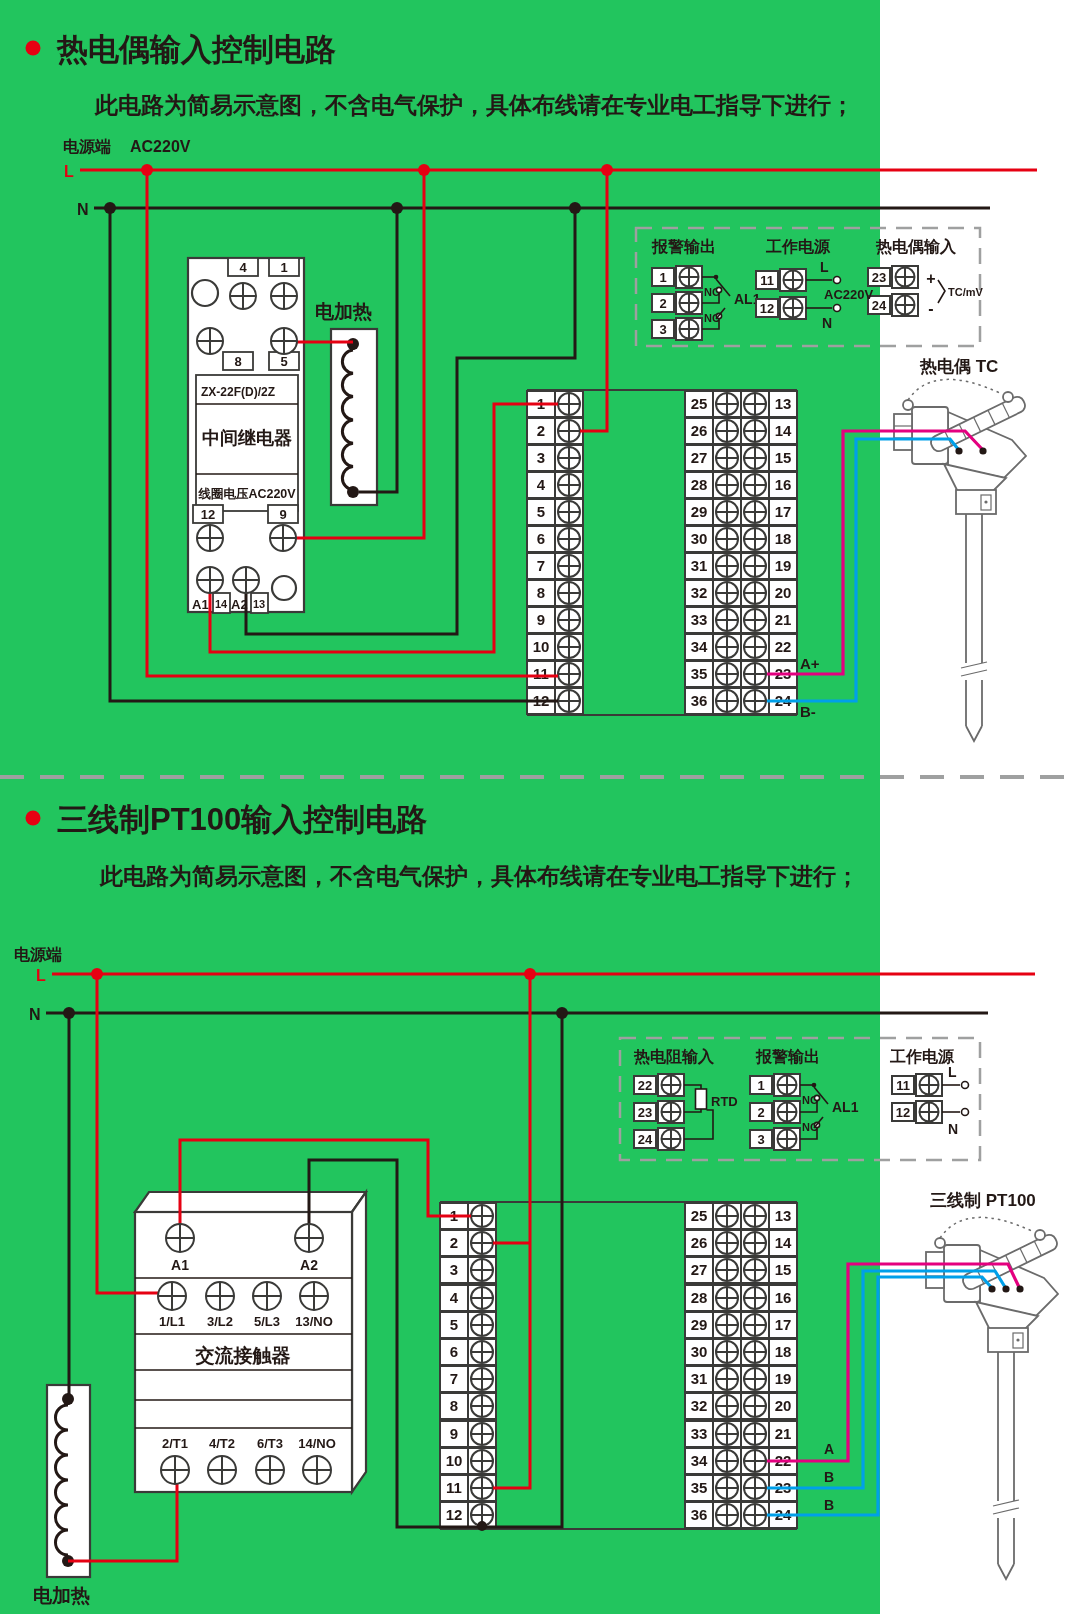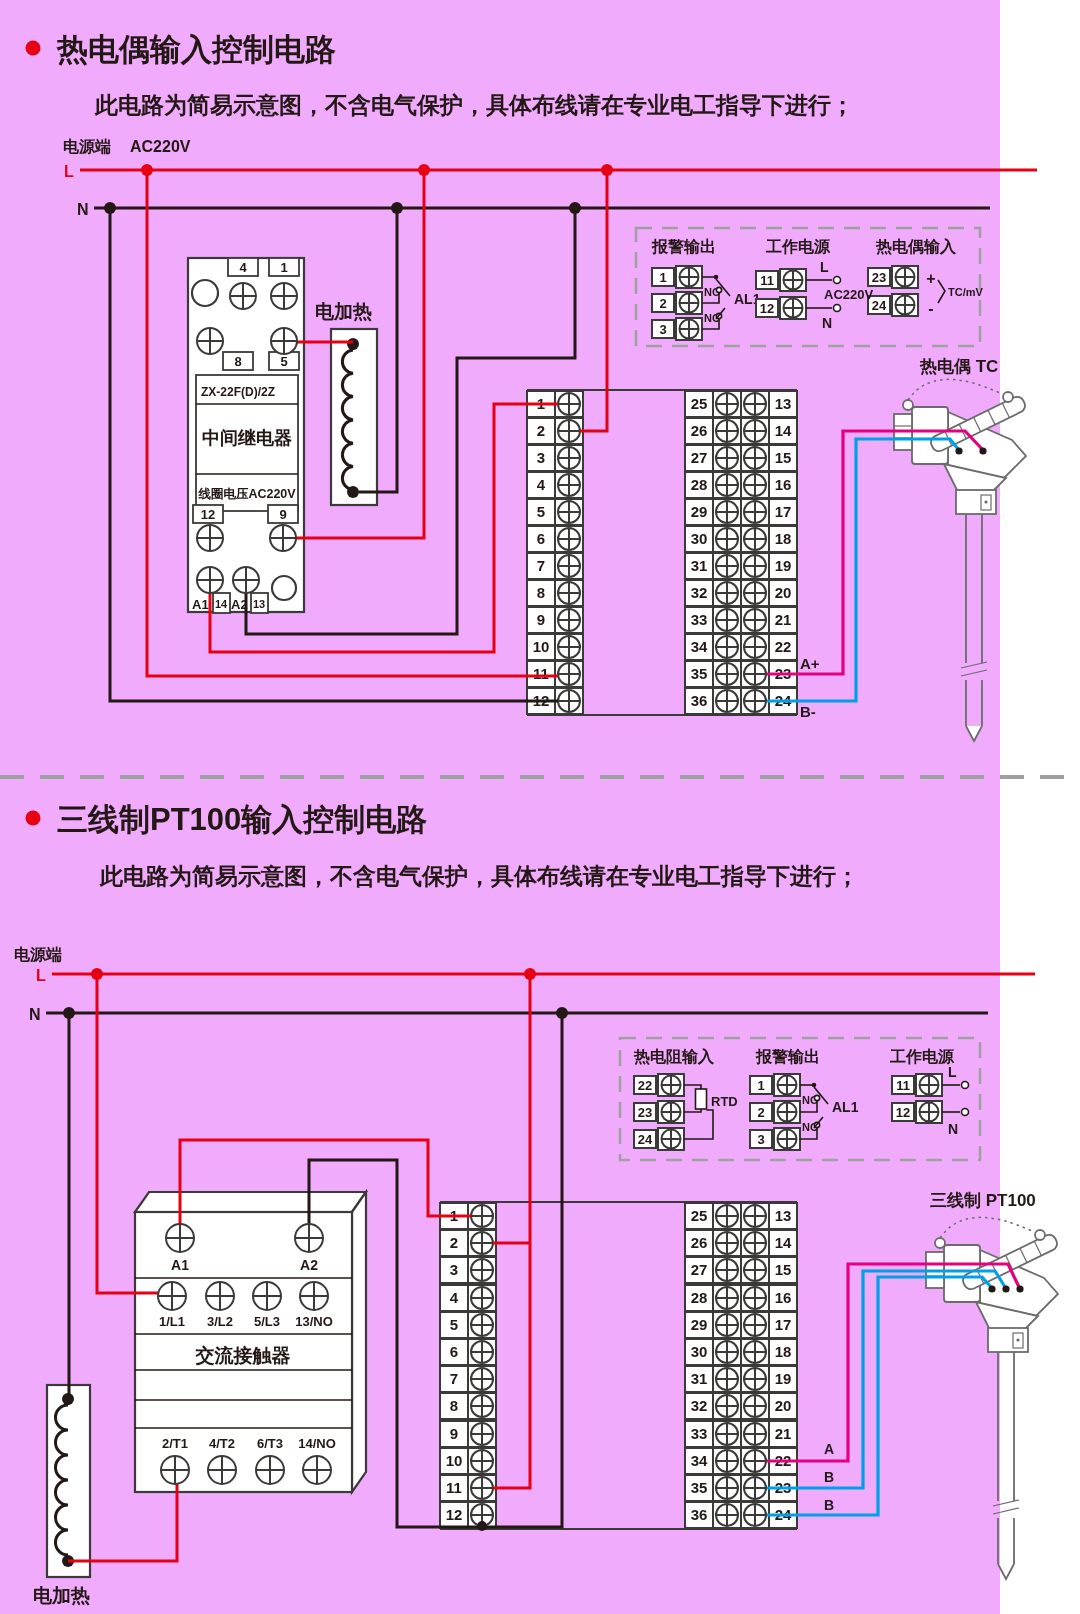--- a/index.html
+++ b/index.html
@@ -1,16 +1,16 @@
 <!DOCTYPE html>
 <html><head>
 <meta charset="utf-8">
 <style>
   html,body{margin:0;padding:0;background:#fff;}
-  .page{width:1000px;height:1614px;position:relative;background:#f0abfc;
+  .page{width:880px;height:1614px;position:relative;background:#22c55e;
         font-family:"Liberation Sans","DejaVu Sans",sans-serif;}
   svg text{font-family:"Liberation Sans","DejaVu Sans",sans-serif;font-weight:bold;fill:#231815;}
   .t-title{font-size:31px;}
   .t-sub{font-size:23px;}
   .t-lab{font-size:16px;}
   .t-red{fill:#e60012;}
   .t-num{font-size:15px;}
   .t-mini{font-size:13px;}
   .t-small{font-size:13px;}
   .t-tiny{font-size:11px;}

